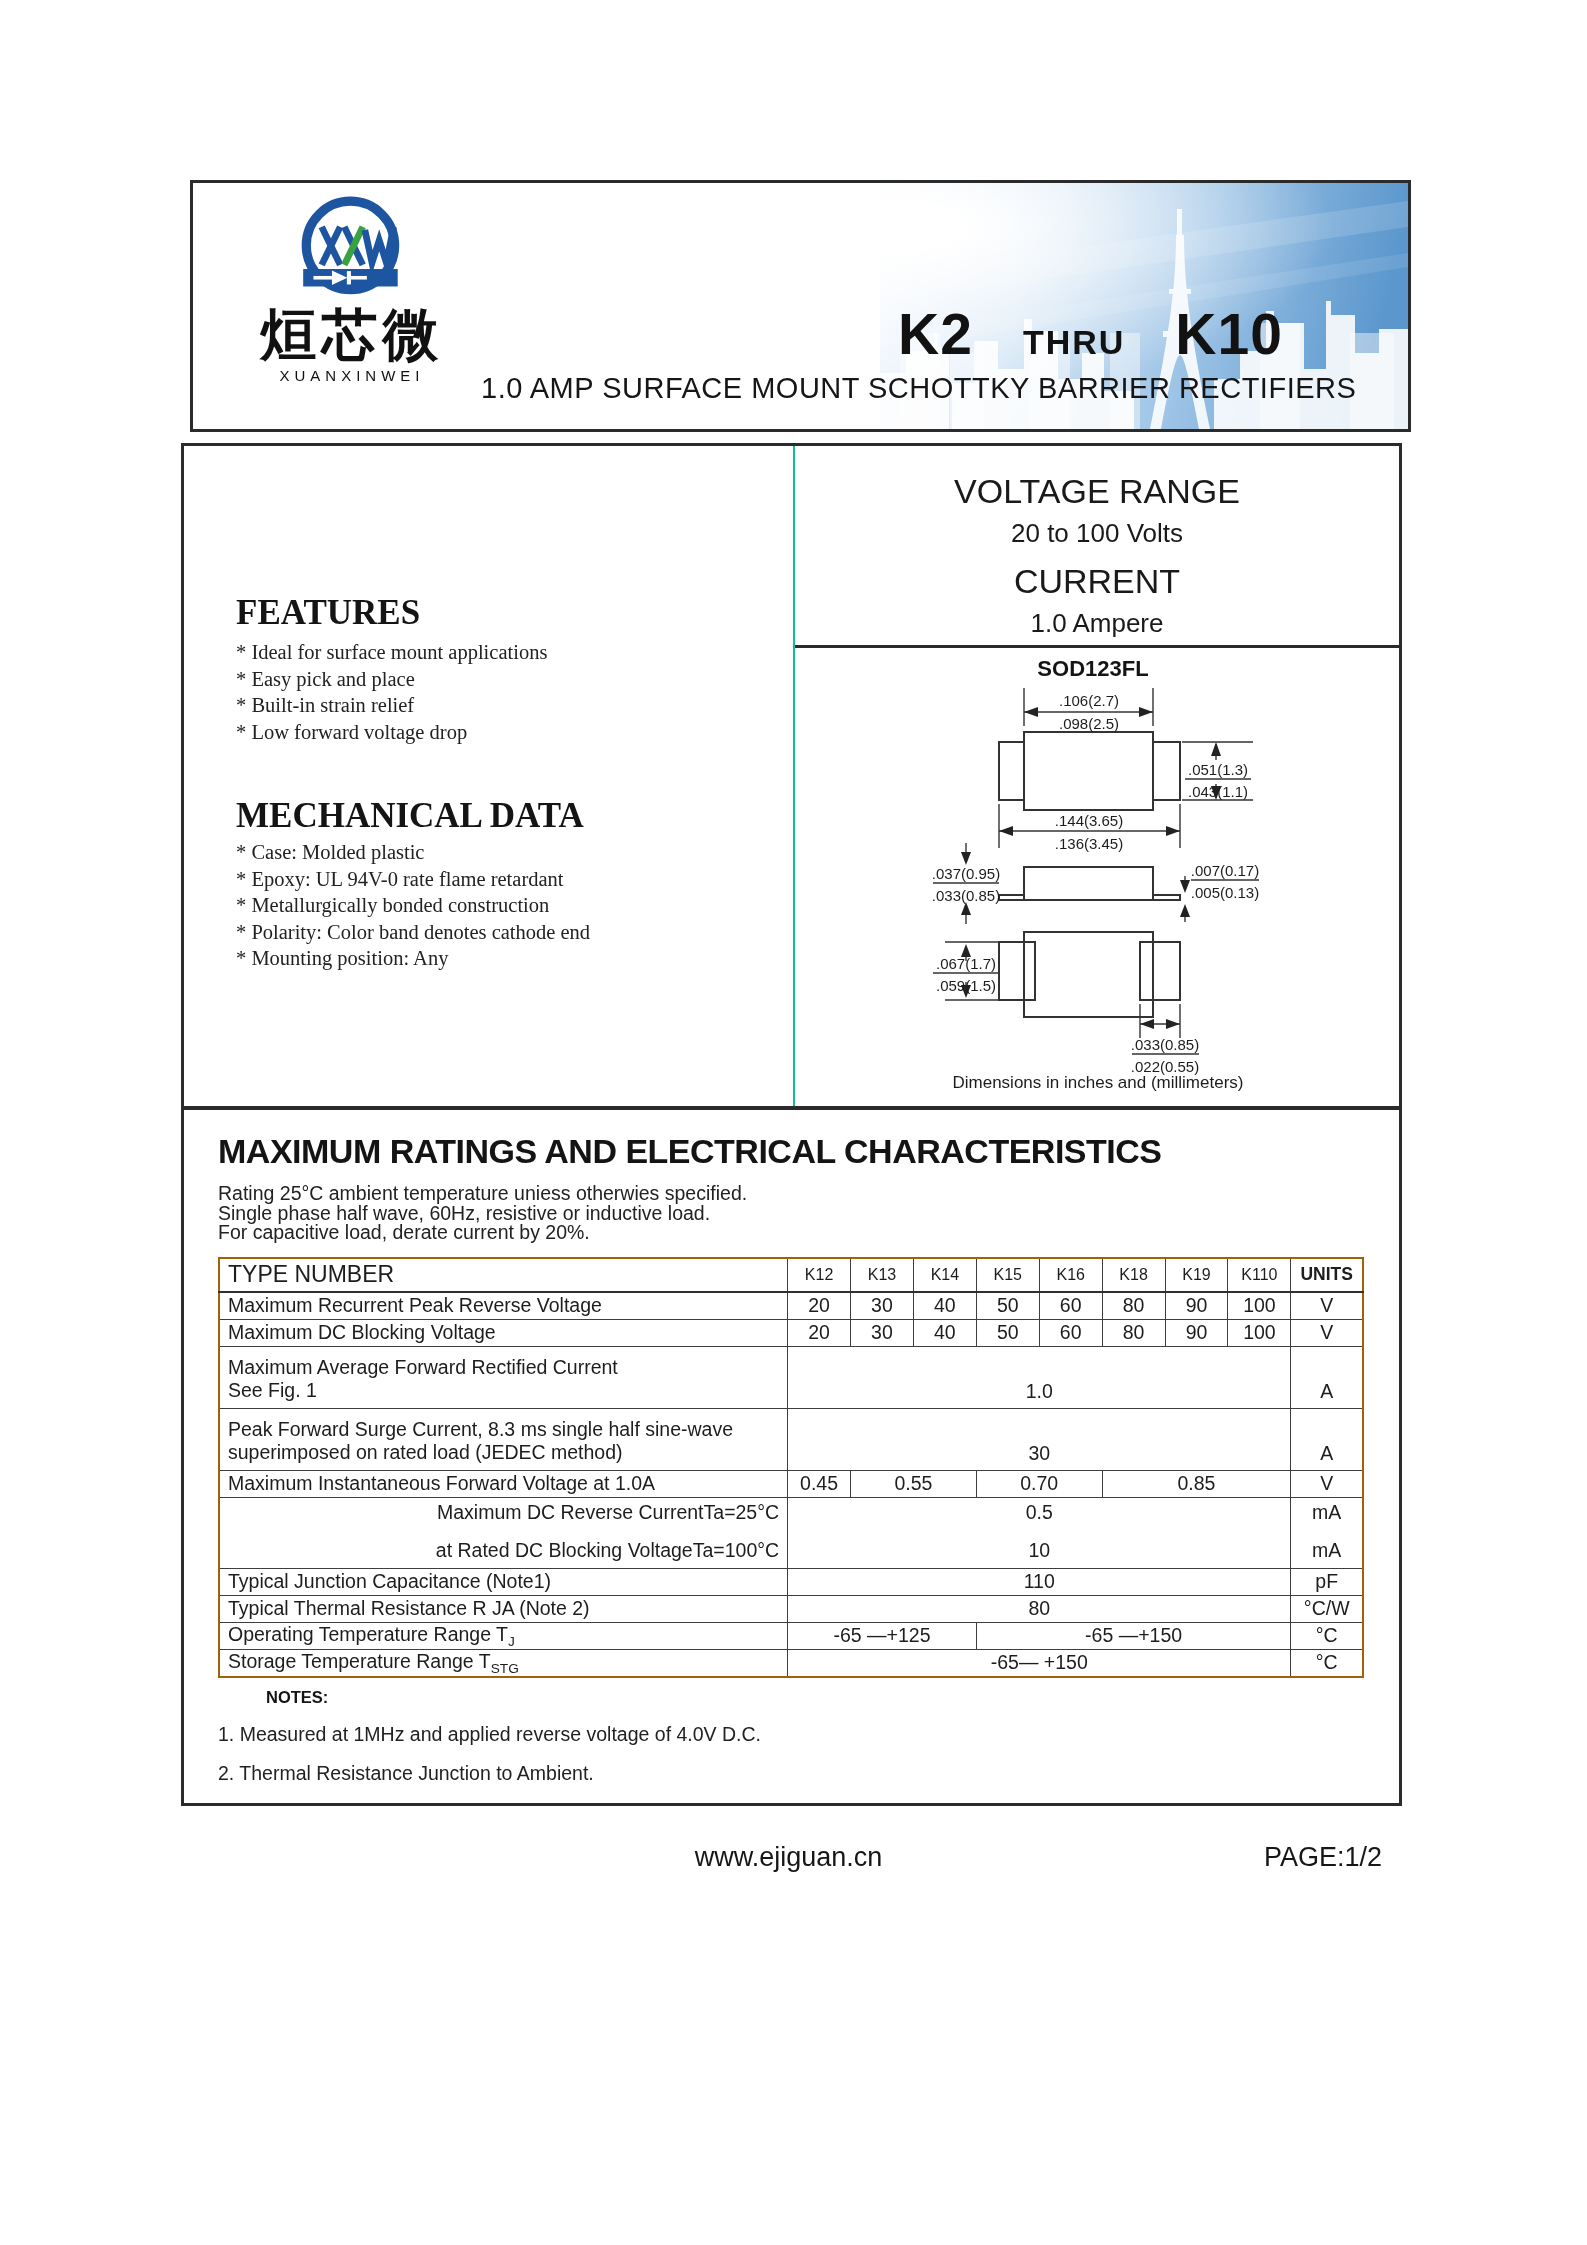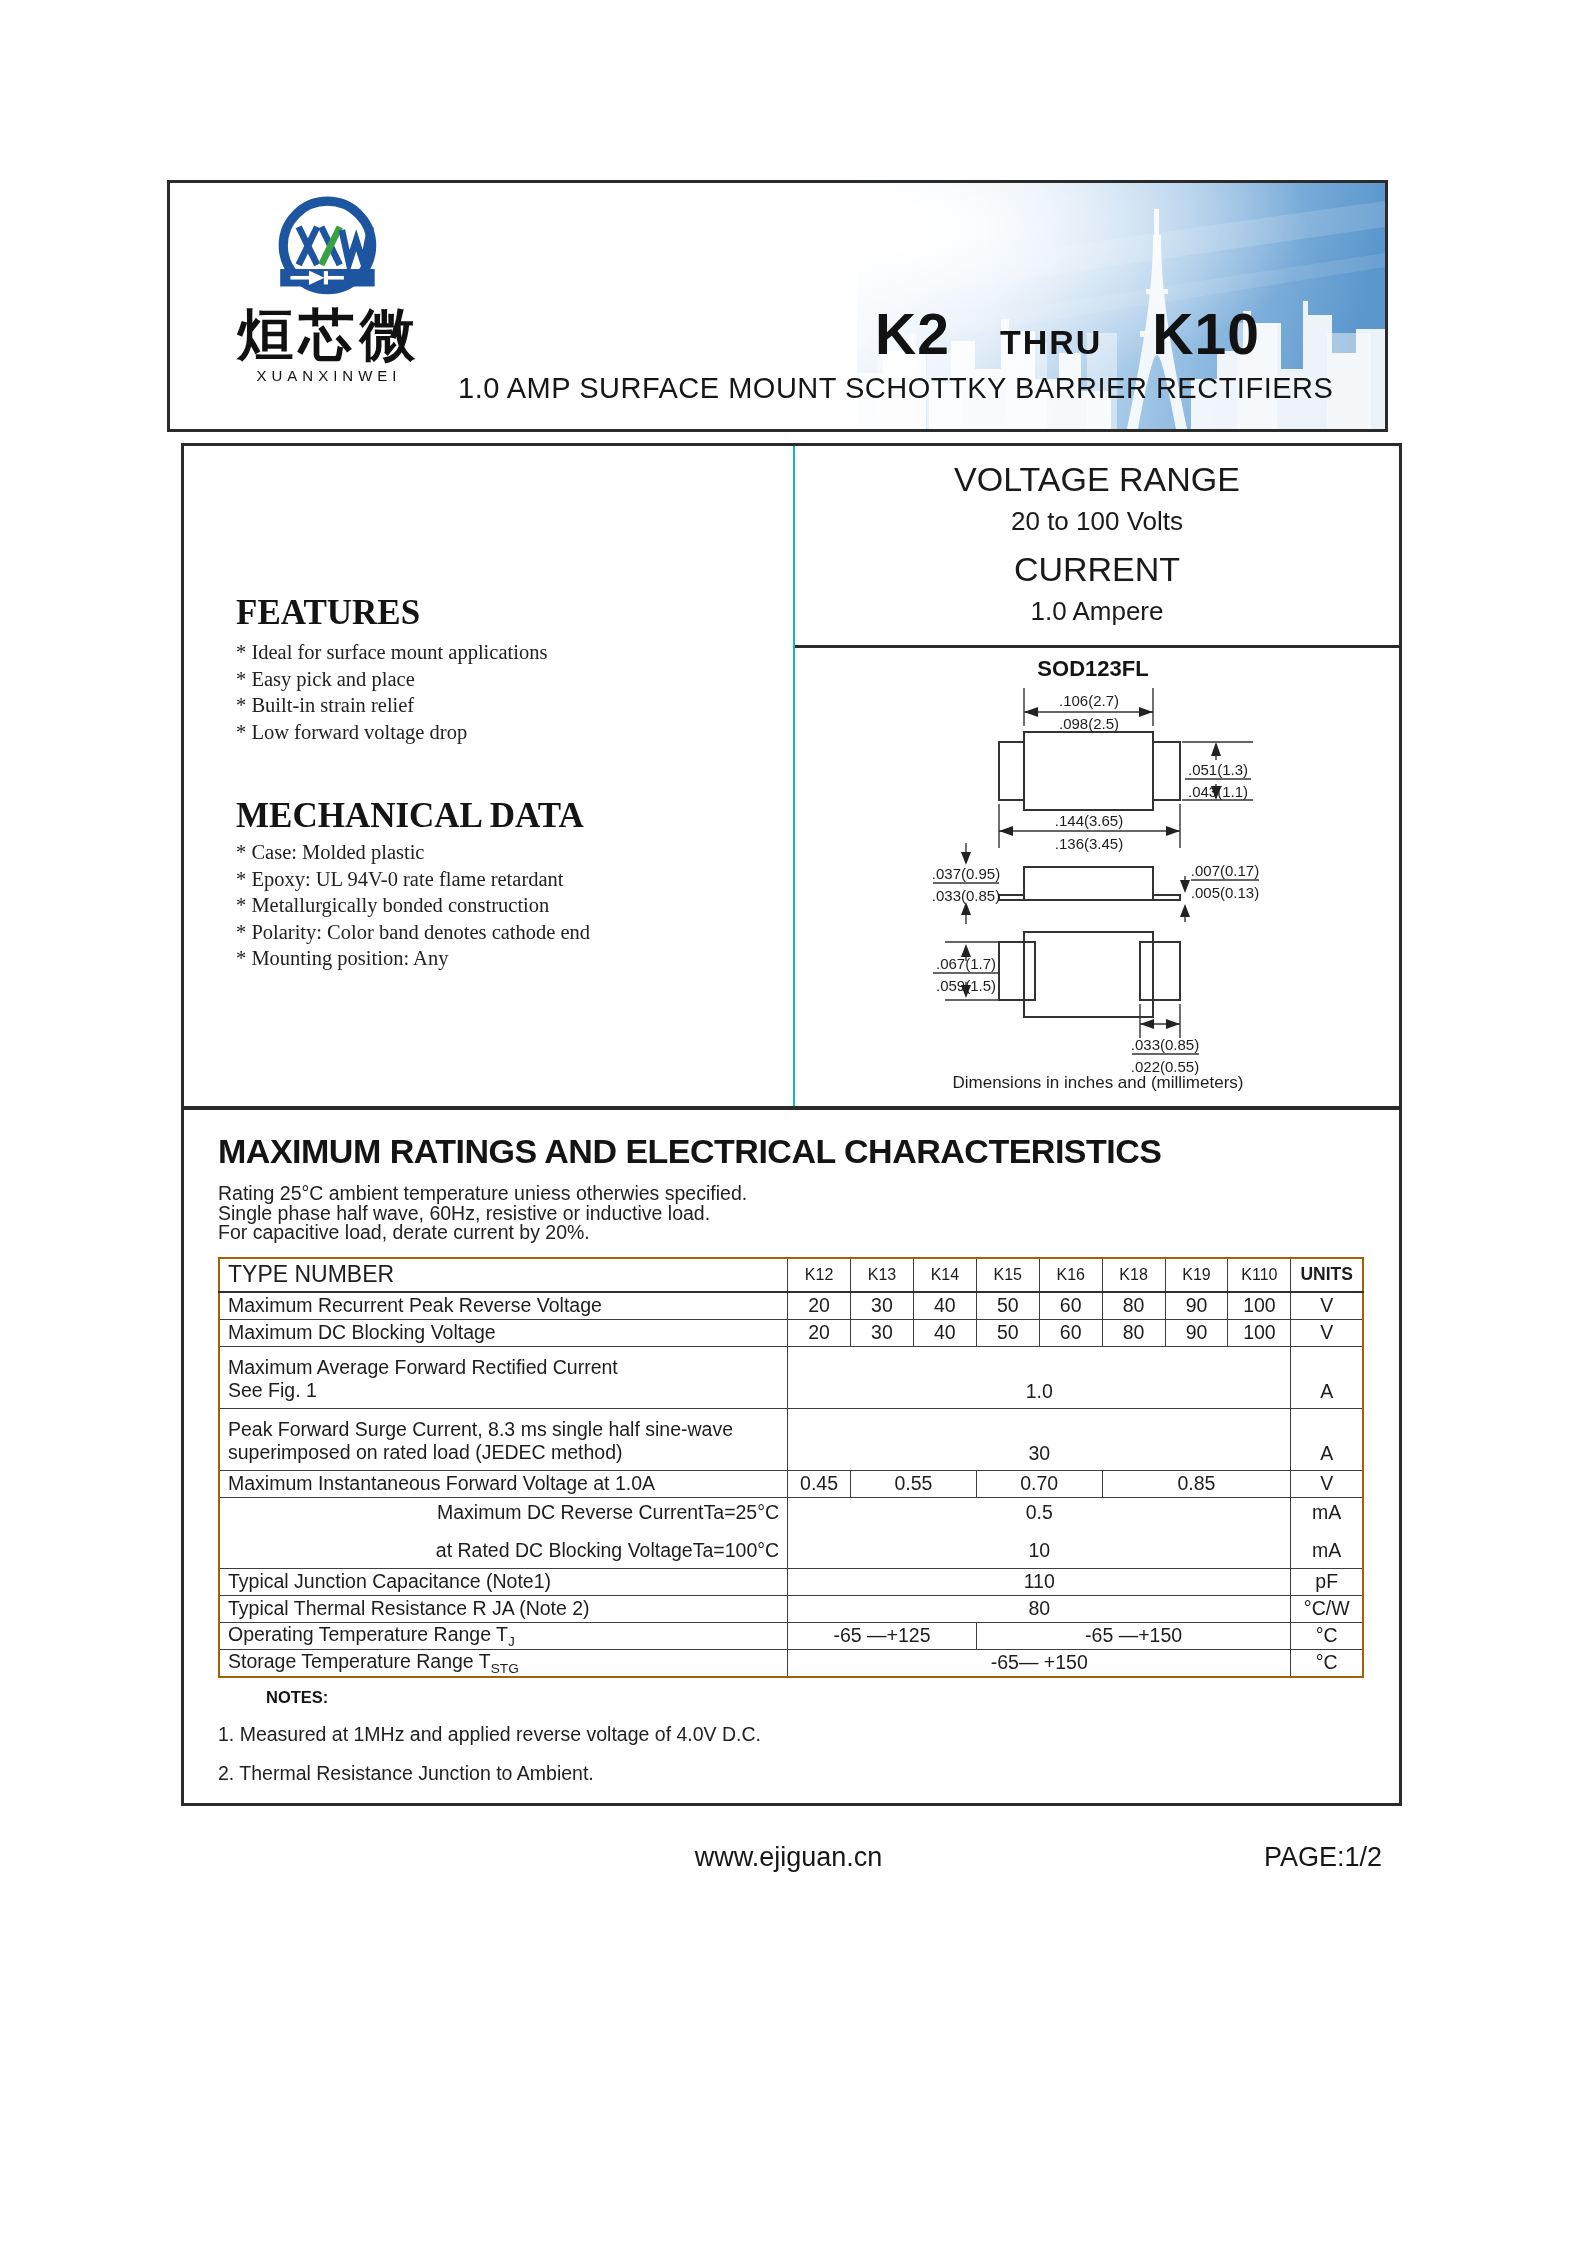--- a/index.html
+++ b/index.html
@@ -1,20 +1,20 @@
 <!DOCTYPE html>
 <html><head>
 <meta charset="utf-8">
 <style>
   html,body{margin:0;padding:0;background:#ffffff;}
   body{width:1587px;height:2245px;font-family:"Liberation Sans",sans-serif;color:#1c1c1c;-webkit-font-smoothing:antialiased;}
   .page{position:relative;width:1587px;height:2245px;background:#fff;overflow:hidden;}
 
   
-  .header-box{position:absolute;left:167px;top:180px;width:1215px;height:246px;border:3px solid #2b2b2b;background:#fff;}
+  .header-box{position:absolute;left:190px;top:180px;width:1215px;height:246px;border:3px solid #2b2b2b;background:#fff;}
   .banner{position:absolute;top:0;right:0;width:528px;height:100%;
           background:
             radial-gradient(ellipse at 6% 18%, rgba(255,255,255,.98) 8%, rgba(255,255,255,0) 60%),
             linear-gradient(102deg,#f6fafe 0%,#d4e5f5 28%,#9ec4e6 58%,#5b97cd 92%);}
   .banner svg{position:absolute;left:0;bottom:0;width:100%;height:100%;}
   .logo-block{position:absolute;left:44px;top:10px;width:230px;text-align:center;}
   .logo-block svg{display:block;margin:0 auto;}
   .logo-cn{font-size:56px;font-weight:700;letter-spacing:5px;color:#111;line-height:58px;margin-top:0px;font-family:"DejaVu Sans",sans-serif;}
   .logo-en{font-size:15px;font-weight:500;letter-spacing:5px;color:#111;margin-top:3px;}
   .title-row{position:absolute;left:705px;bottom:62px;display:flex;align-items:baseline;gap:50px;text-align:center;}
@@ -27,21 +27,21 @@
   .top-section{display:flex;height:660px;border-bottom:4px solid #2b2b2b;}
   .left-col{width:609px;border-right:2px solid #14b8a6;position:relative;font-family:Liberation Serif, serif;}
   .right-col{flex:1;display:flex;flex-direction:column;}
 
   .sec-title{font-weight:700;font-size:35px;color:#141414;letter-spacing:0px;margin:0;}
   .features-title{position:absolute;left:52px;top:147px;}
   .features-list{position:absolute;left:52px;top:193px;font-size:20.5px;line-height:26.5px;color:#222;}
   .mech-title{position:absolute;left:52px;top:350px;}
   .mech-list{position:absolute;left:52px;top:393px;font-size:20.5px;line-height:26.5px;color:#222;}
 
-  .v-range{height:202px;border-bottom:3px solid #2b2b2b;text-align:center;box-sizing:border-box;padding-top:14px;}
+  .v-range{height:202px;border-bottom:3px solid #2b2b2b;text-align:center;box-sizing:border-box;padding-top:26px;}
   .vr-big{font-size:34px;color:#1a1a1a;margin:0;font-weight:400;}
   .vr-small{font-size:26px;color:#1a1a1a;margin-top:7px;}
   .vr-big2{font-size:34px;color:#1a1a1a;margin-top:13px;font-weight:400;}
   .package{flex:1;position:relative;}
   .package svg{position:absolute;left:0;top:0;}
 
   
   .bottom-section{position:relative;padding:0 0 0 34px;}
   .ratings-title{font-size:34px;font-weight:700;letter-spacing:-0.5px;color:#141414;margin:22px 0 0 0;}
   .ratings-intro{margin-top:13px;font-size:19.5px;line-height:19.5px;color:#222;}

